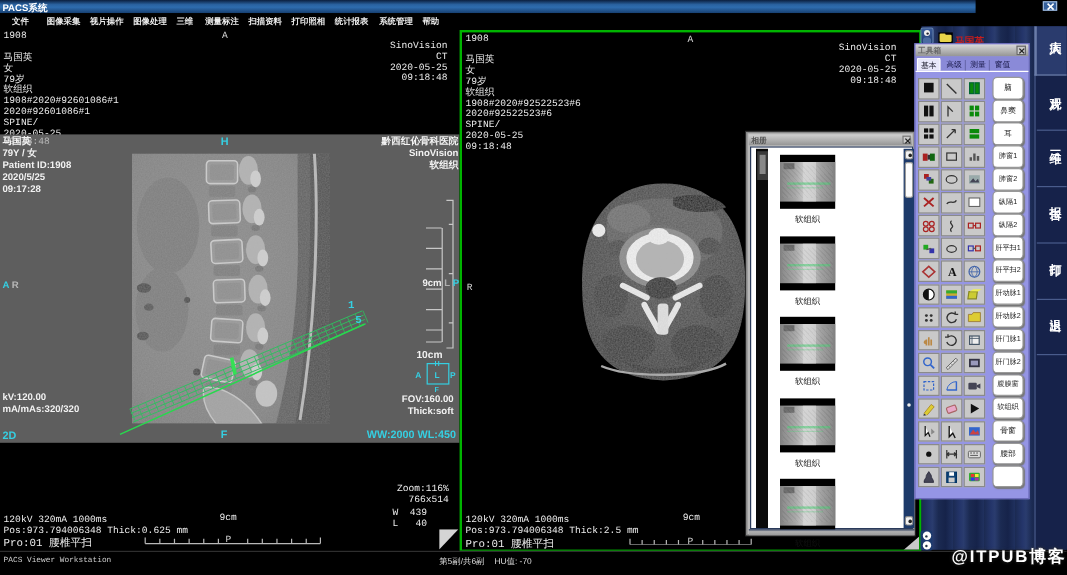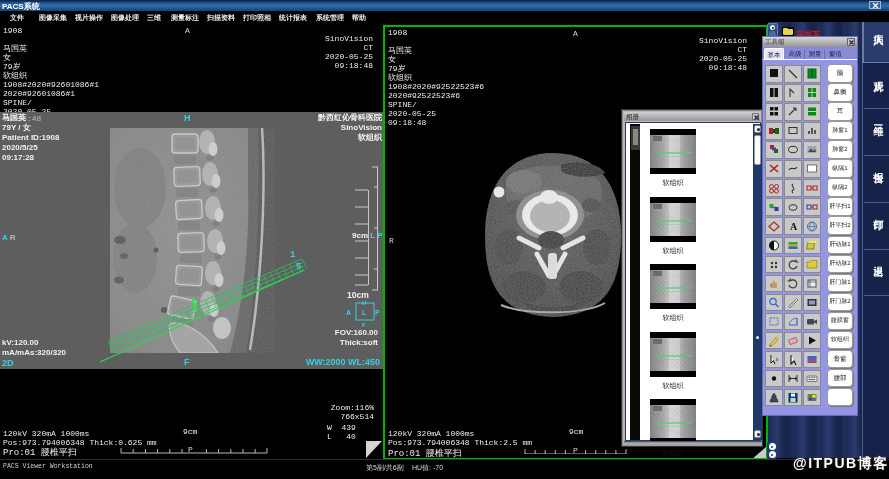--- a/index.html
+++ b/index.html
@@ -3,21 +3,21 @@
 *{margin:0;padding:0;box-sizing:border-box}
 html,body{width:889px;height:479px;background:#000;overflow:hidden}
 body{font-family:"Liberation Sans",sans-serif;position:relative}
 .abs{position:absolute}
 .mono{font-family:"Liberation Mono",monospace}
 .ov{color:#ececec;font-size:8px;line-height:9px;white-space:pre}
 .ovr{text-align:right}
 .sv{color:#f2f2f2;font-size:8px;line-height:10px;font-weight:bold;white-space:pre}
 .cy{color:#35cfe2 !important}
 </style></head><body>
-<div class="abs" style="left:0;top:0;width:889px;height:11px;background:linear-gradient(#0b1f3f,#2a62a0 35%,#2e6cae 55%,#173f70)">
+<div class="abs" style="left:0;top:0;width:813px;height:11px;background:linear-gradient(#0b1f3f,#2a62a0 35%,#2e6cae 55%,#173f70)">
 <div class="abs" style="left:2px;top:1px;color:#fff;font-size:8px;font-weight:bold;letter-spacing:0">PACS<span style="font-size:8px">系统</span></div>
 <div class="abs" style="left:869px;top:1px;width:12px;height:8px;background:#35609c;border:1px solid #9db6d6">
       <svg width="7" height="7" viewBox="0 0 7 7" style="position:absolute;left:2px;top:0px">
         <path d="M1 1 L6 6 M6 1 L1 6" stroke="#fff" stroke-width="1.3"></path>
       </svg>
     </div>
 </div>
 <div class="abs" style="left:0;top:11px;width:889px;height:11px;background:#000">
 <div class="abs" style="left:10px;top:2px;color:#ececec;font-size:7px;font-weight:bold">文件</div>
 <div class="abs" style="left:39px;top:2px;color:#ececec;font-size:7px;font-weight:bold">图像采集</div>
@@ -160,21 +160,21 @@
 79Y / 女
 Patient ID:1908
 2020/5/25
 09:17:28</div>
 <div class="abs sv" style="right:1px;top:1px;text-align:right">黔西红伈骨科医院
 SinoVision
 软组织</div>
 <div class="abs sv cy" style="left:184px;top:1px;font-size:9px">H</div>
 <div class="abs sv cy" style="left:184px;top:245px;font-size:9px">F</div>
 <div class="abs sv" style="left:2px;top:121px"><span class="cy">A</span><span style="color:#b8b8b8"> R</span></div>
-<div class="abs sv" style="left:2px;top:226px">kV:120.00
+<div class="abs sv" style="left:2px;top:214px">kV:120.00
 mA/mAs:320/320</div>
 <div class="abs sv cy" style="left:2px;top:246px;font-size:9px">2D</div>
 <div class="abs sv" style="right:5px;top:216px;text-align:right">FOV:160.00
 Thick:soft</div>
 <div class="abs sv cy" style="right:3px;top:245px;font-size:9px">WW:2000 WL:450</div>
 <svg class="abs" style="left:344px;top:50px" width="39" height="185" viewBox="0 0 39 185">
 <g stroke="#c8c8c8" stroke-width="1" fill="none">
 <path d="M33.5 5 V128 M28 5 H34 M28 128 H34 M30 25 H34 M30 66 H34 M30 107 H34"></path>
 <path d="M24.5 28 V123 M11 28 H24 M11 45 H24 M11 62 H24 M11 79 H24 M11 96 H24 M11 113 H24 M11 123 H24"></path>
 </g>

